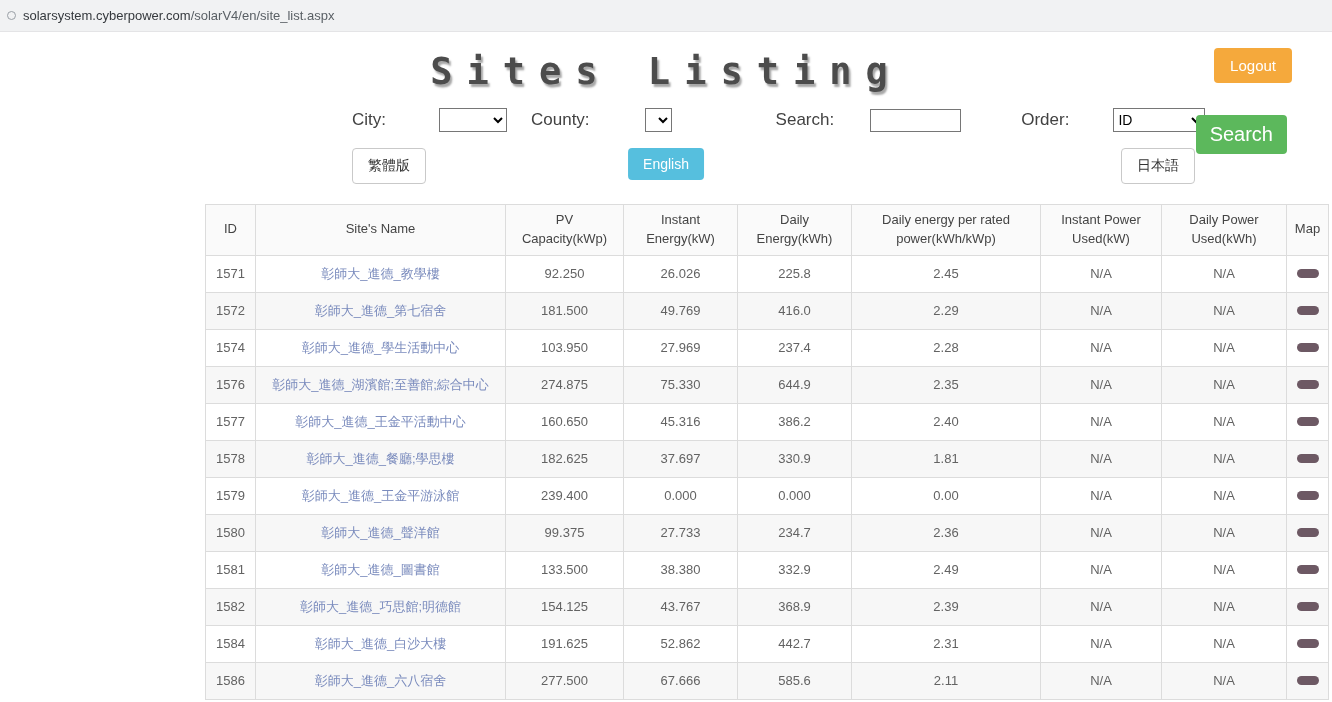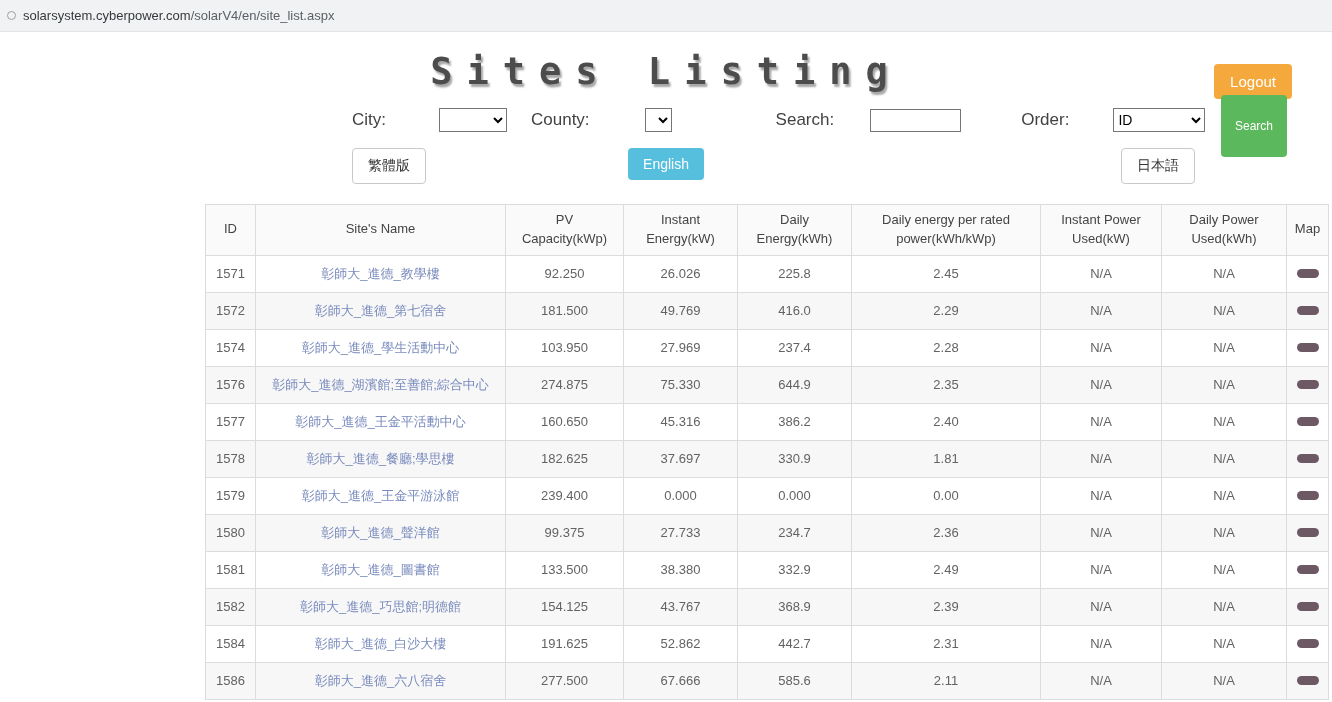--- a/index.html
+++ b/index.html
@@ -22,28 +22,28 @@
   
   .main { position: relative; padding-top: 14px; }
   .page-title {
     text-align: center; margin: 0; padding-top: 4px;
     font-family: "DejaVu Sans Mono", monospace;
     font-size: 37px; font-weight: bold; color: #4c4c4c;
     letter-spacing: 14px; text-shadow: 2px 3px 2px rgba(0,0,0,0.35);
   }
   .btn { border: none; border-radius: 4px; cursor: pointer; font-family: inherit; }
   .logout-btn {
-    position: absolute; top: 32px; right: 40px;
+    position: absolute; top: 16px; right: 40px;
     background: var(--logout_bg, #f5a93c); color: #fff;
     font-size: 15px; padding: 9px 16px;
   }
   .search-btn {
-    position: absolute; top: 63px; right: 45px;
+    position: absolute; top: 83px; right: 45px;
     background: var(--search_bg, #5cb85c); color: #fff;
-    font-size: 12px; padding: 24px 14px;
+    font-size: 20px; padding: 8px 14px;
   }
 
   
   .filter-row {
     display: flex; align-items: center; margin-top: 12px; height: 30px;
     font-size: 17px; color: #424242; padding-left: 40px;
   }
   .fgroup { display: flex; align-items: center; }
   .g-city { margin-left: 312px; }
   .g-city select { margin-left: 53px; width: 68px; }

